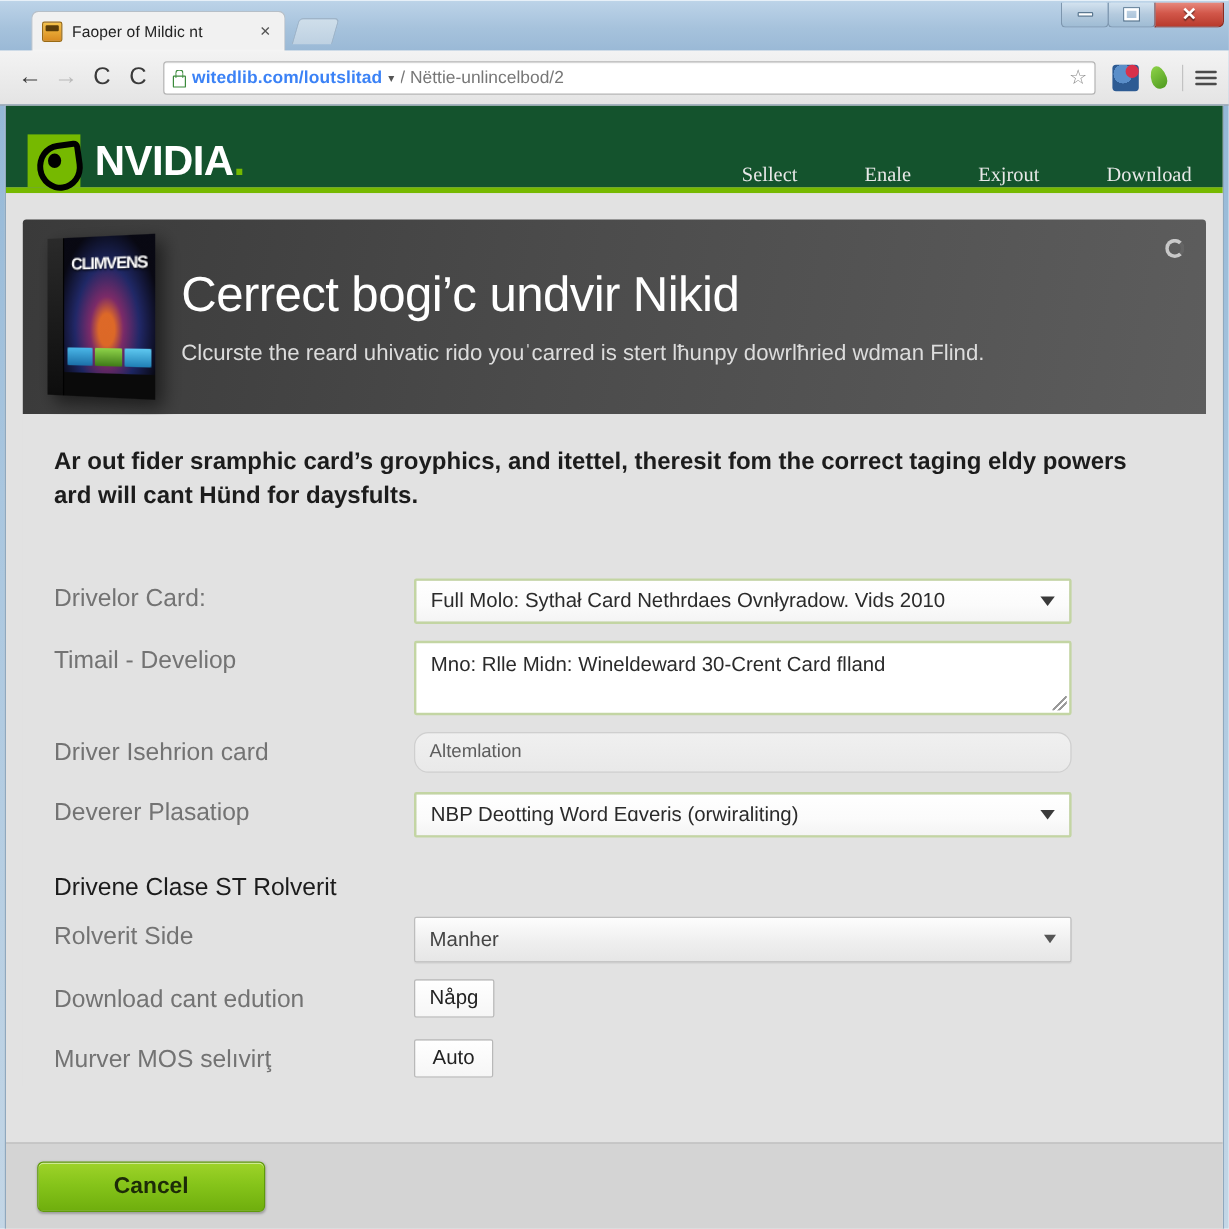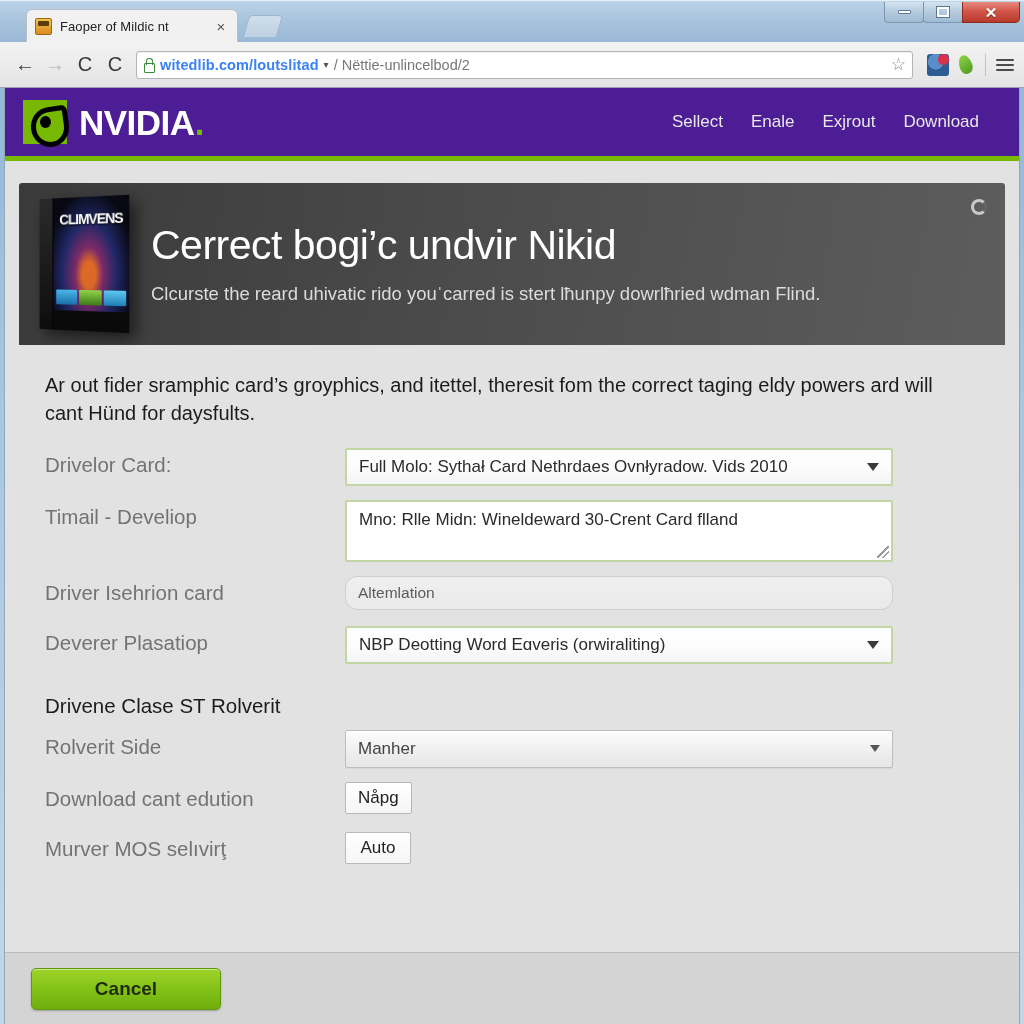--- a/index.html
+++ b/index.html
@@ -194,24 +194,24 @@
     width: 1016px;
     height: 936px;
     background: #e2e2e2;
     overflow: hidden;
     border-left: 1px solid #8fa8be;
     border-right: 1px solid #8fa8be;
   }
 
   .nv-header {
     height: 68px;
-    background: #4c1d95;
-    display: flex;
-    align-items: center;
-    padding: 0 34px 0 18px;
+    background: #14532d;
+    display: flex;
+    align-items: flex-end;
+    padding: 0 20px 0 18px;
     position: relative;
   }
   .nv-logo { display: flex; align-items: center; }
   .nv-eye {
     width: 44px; height: 44px;
     background: #76b900;
     position: relative;
     flex: 0 0 auto;
     margin-right: 12px;
   }
@@ -235,22 +235,23 @@
     font-size: 35px;
     font-weight: bold;
     letter-spacing: -0.5px;
     font-family: "Liberation Sans", sans-serif;
     line-height: 1;
   }
   .nv-word .dot { color:#76b900; }
   .nv-nav {
     margin-left: auto;
     display: flex;
-    gap: 28px;
+    gap: 56px;
     padding-right: 6px;
+    font-family: Liberation Serif, serif;
   }
   .nv-nav a {
     color: #e8e8e8;
     font-size: 17px;
     text-decoration: none;
     cursor: pointer;
   }
   .nv-greenline { height: 5px; background: #76b900; }
 
   .page-body {
@@ -332,21 +333,22 @@
   .content {
     background: #e2e2e2;
     padding: 26px 26px 0 26px;
     min-height: 560px;
   }
   .intro {
     font-size: 20px;
     color: #1c1c1c;
     line-height: 1.42;
     max-width: 930px;
-    margin-bottom: 20px;
+    margin-bottom: 54px;
+    font-weight: bold;
   }
 
   
   .form { max-width: 880px; }
   .row {
     display: flex;
     align-items: flex-start;
     margin-bottom: 14px;
     min-height: 36px;
   }

